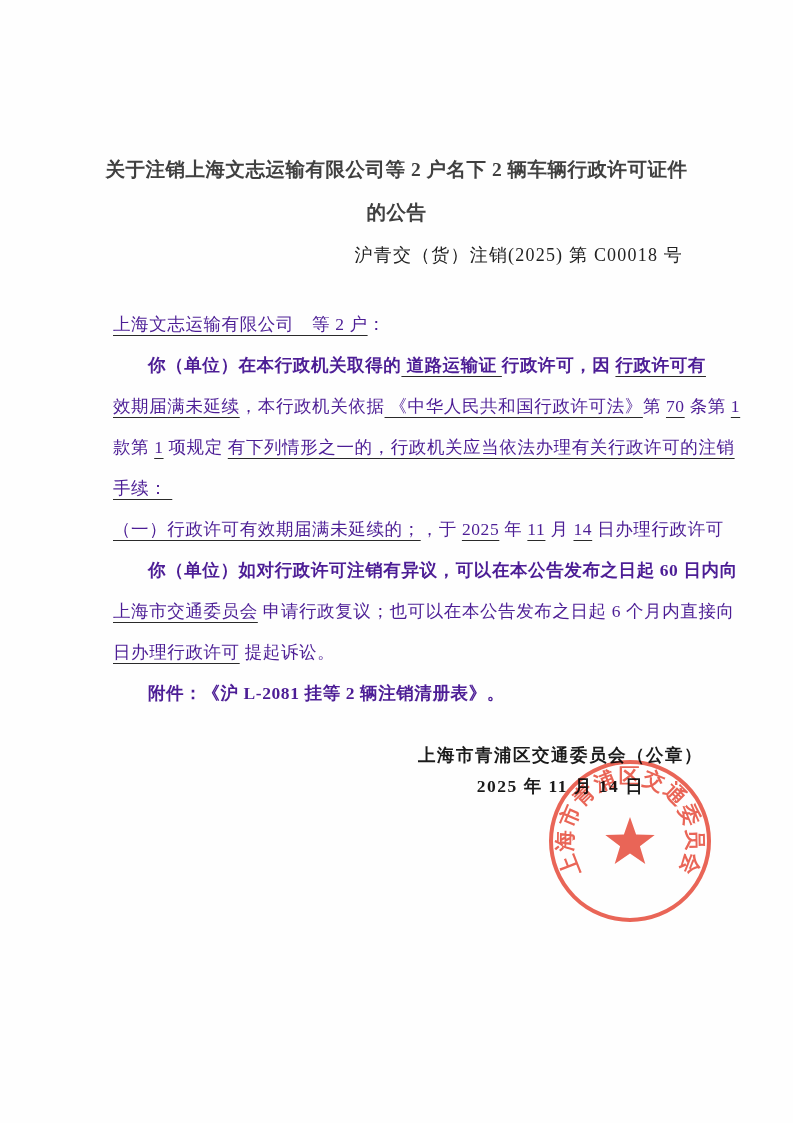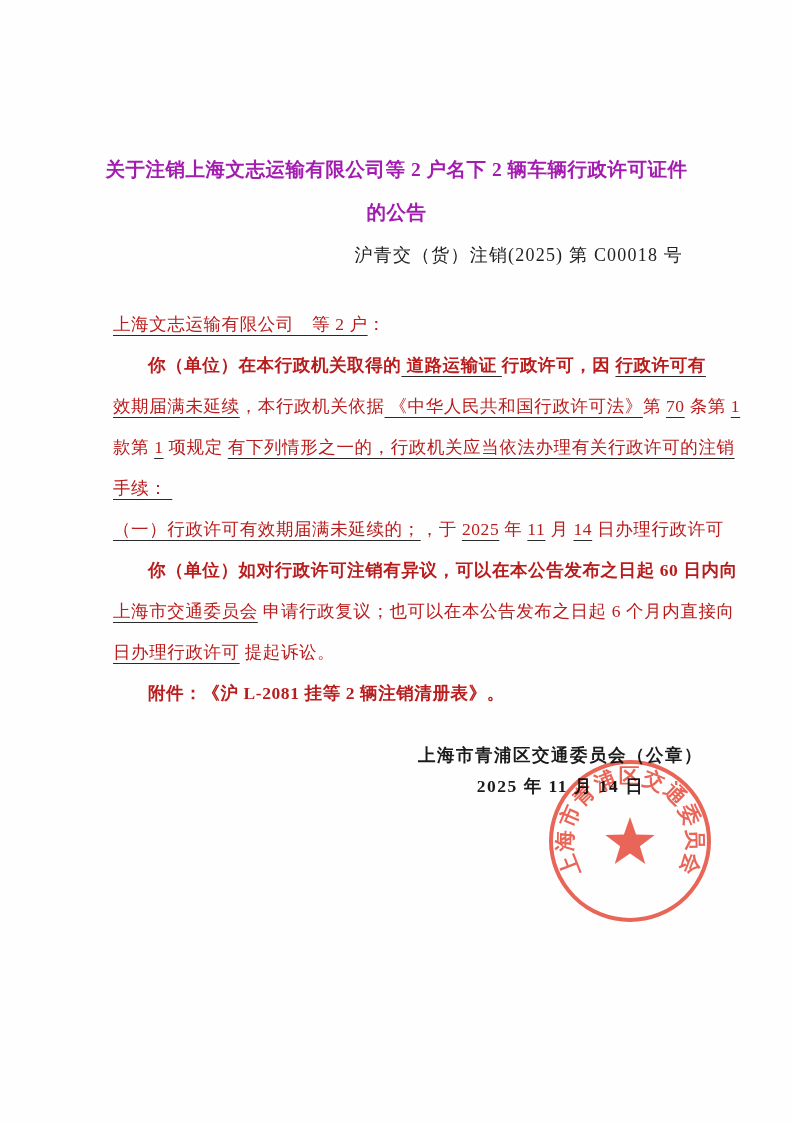--- a/index.html
+++ b/index.html
@@ -14,40 +14,40 @@
     font-family: "Liberation Serif", "DejaVu Serif", serif;
     color: #1e1e1e;
   }
   .doc-title {
     padding-top: 148px;
     text-align: center;
     font-size: 19.5px;
     font-weight: bold;
     line-height: 43px;
     letter-spacing: 0.5px;
-    color: #a21caf;
+    color: #404040;
   }
   .doc-title .title-line { display: block; }
   .doc-number {
     margin-top: 8px;
     padding-right: 110px;
     text-align: right;
     font-size: 18px;
     letter-spacing: 1.2px;
     line-height: 26px;
     color: #222;
   }
   .doc-body {
     margin-top: 36px;
     padding-left: 113px;
     padding-right: 106px;
     font-size: 17.5px;
     line-height: 41px;
     letter-spacing: 0.6px;
-    color: #b91c1c;
+    color: #4c1d95;
   }
   .line { white-space: nowrap; }
   .line.indent { text-indent: 35px; font-weight: bold; }
   .u {
     text-decoration: underline;
     text-underline-offset: 5px;
     text-decoration-thickness: 1px;
     text-decoration-color: #2a2a2a;
   }
   .signature {

